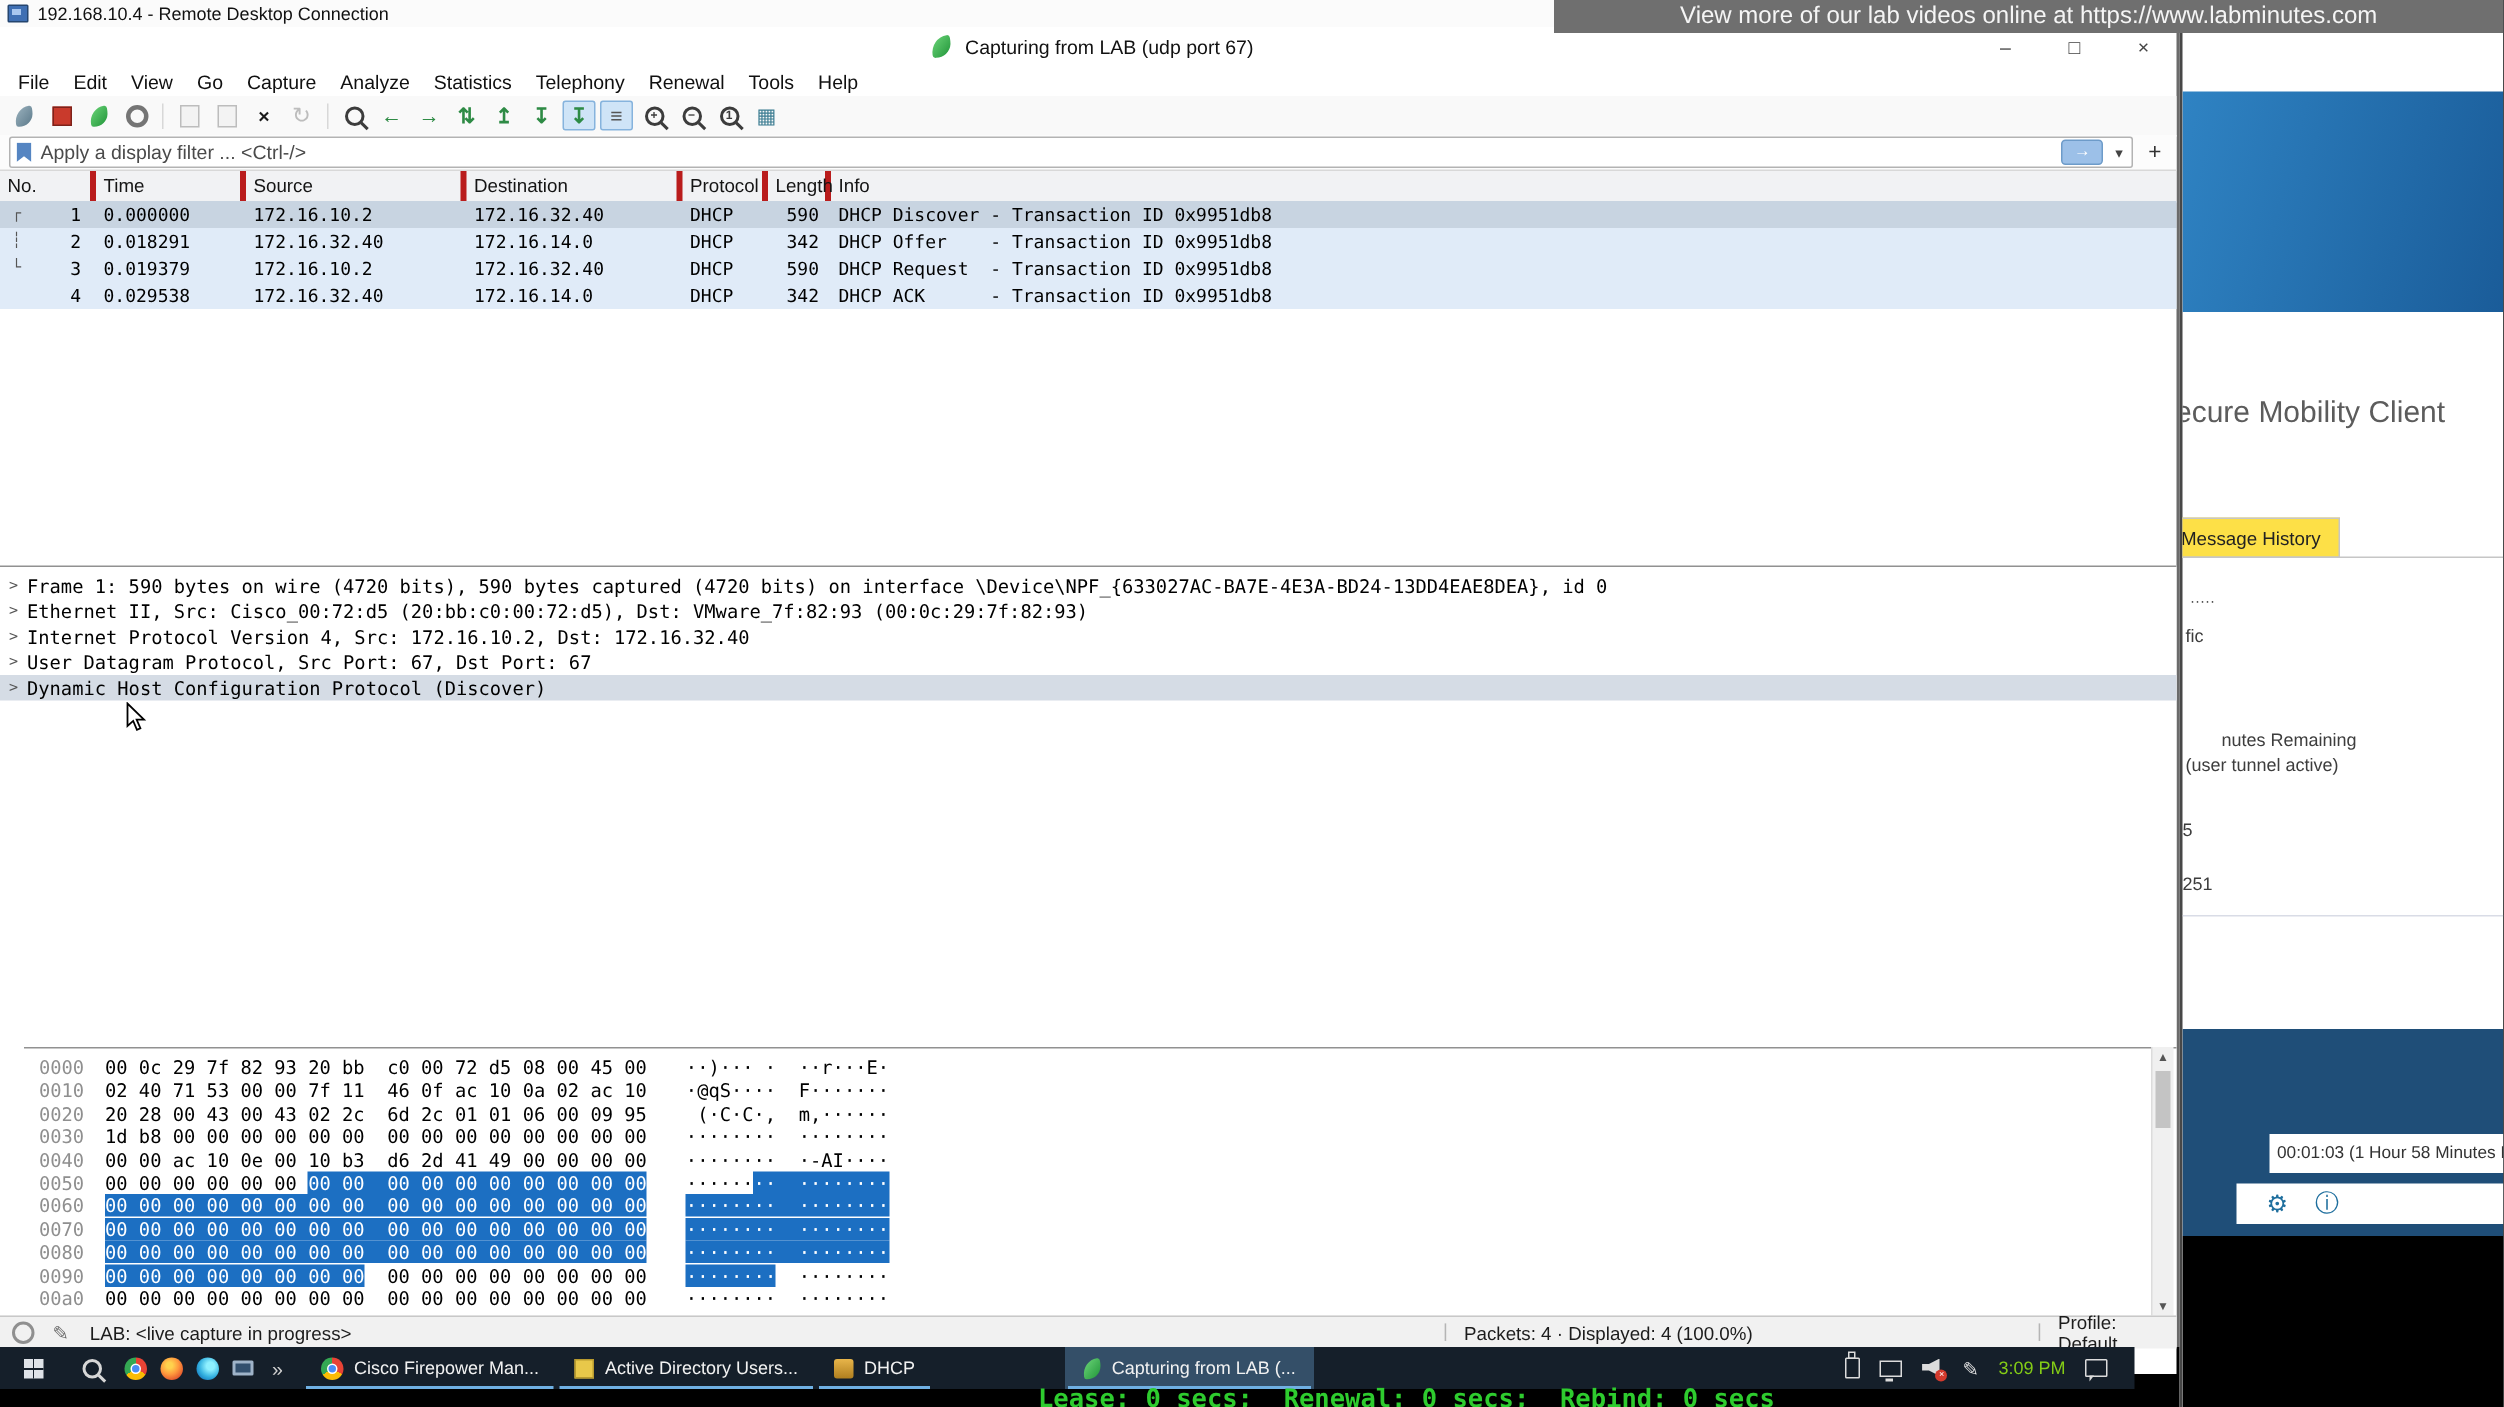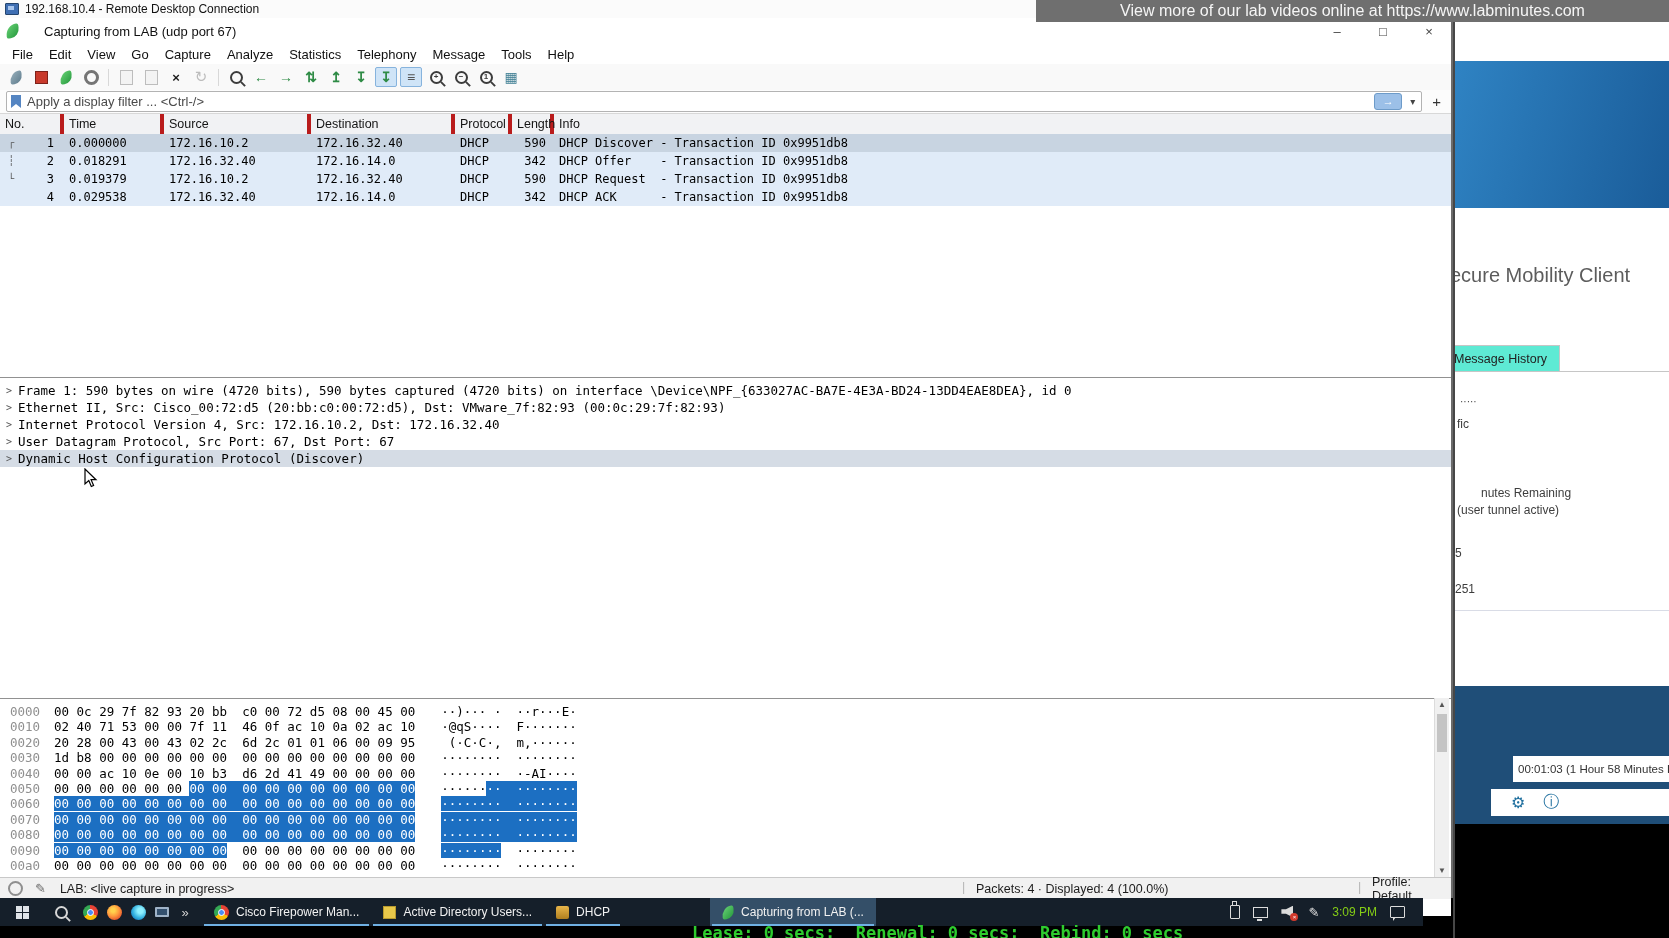--- a/index.html
+++ b/index.html
@@ -11,21 +11,21 @@
            font-size:12px;color:#111;}
   .rdp-icon{width:12px;height:10px;background:#3f6fb3;border:1px solid #24456f;border-radius:1px;position:relative;}
   .rdp-icon::after{content:"";position:absolute;left:2px;top:2px;width:6px;height:4px;background:#a8c6ee;}
   #banner{position:absolute;left:1036px;top:0;width:633px;height:22px;background:#6f6f6f;
           color:#f5f5f5;font-size:16px;display:flex;align-items:center;justify-content:center;
           white-space:nowrap;overflow:hidden;z-index:5;}
   
   #ws-window{position:absolute;left:0;top:18px;width:1453px;height:880px;background:#fff;
              border-right:2px solid #6b6b6b;box-sizing:border-box;}
   #ws-titlebar{position:absolute;left:0;top:0;right:0;height:26px;display:flex;align-items:center;
-               gap:25px;padding-left:6px;font-size:13px;color:#111;}
+               gap:9px;padding-left:6px;font-size:13px;color:#111;justify-content:center;}
   .fin{width:13px;height:14px;background:linear-gradient(135deg,#6fd87b,#1f9338);
        border-radius:85% 15% 70% 15%;transform:rotate(-8deg);}
   #win-controls{position:absolute;right:14px;top:0;height:26px;display:flex;align-items:center;
                 gap:30px;font-size:13px;color:#444;}
   .wc{width:16px;text-align:center;}
   #menubar{position:absolute;left:0;top:26px;right:0;height:20px;display:flex;align-items:center;
            padding-left:4px;font-size:13px;color:#101010;}
   .menu-item{padding:0 8px;}
   
   #toolbar{position:absolute;left:0;top:46px;right:0;height:26px;display:flex;align-items:center;
@@ -78,21 +78,21 @@
   .cell.c5{text-align:right;padding-right:8px;}
   .mark{position:absolute;left:8px;top:1px;font-size:10px;color:#555;}
   
   #details{position:absolute;left:0;top:359px;right:0;height:321px;border-top:1px solid #919191;
            background:#fff;padding-top:4px;box-sizing:border-box;}
   .det-row{height:17px;display:flex;align-items:center;font-family:"DejaVu Sans Mono",monospace;
            font-size:12.5px;color:#000;white-space:pre;}
   .det-row.sel{background:#d5dce5;}
   .chev{width:18px;text-align:center;font-size:10px;color:#555;}
   
-  #hexpane{position:absolute;left:0;top:680px;right:0;height:218px;border-top:1px solid #919191;
+  #hexpane{position:absolute;left:16px;top:680px;right:0;height:218px;border-top:1px solid #919191;
            background:#fff;padding:5px 0 0 10px;box-sizing:border-box;overflow:hidden;}
   .hex-row{display:flex;height:15.4px;line-height:15.4px;font-family:"DejaVu Sans Mono",monospace;
            font-size:12.5px;white-space:pre;color:#000;}
   .hoff{color:#8f8f8f;width:44px;}
   .hbytes{margin-right:26px;}
   .hl{background:#1c6fc2;color:#fff;}
   #hexscroll{position:absolute;right:2px;top:680px;width:15px;height:179px;background:#f0f0f0;
              border-left:1px solid #dcdcdc;box-sizing:border-box;}
   .scroll-arrow{position:absolute;left:0;width:100%;text-align:center;font-size:8px;color:#555;}
   #scroll-up{top:2px;} #scroll-down{bottom:2px;}
@@ -107,21 +107,21 @@
   #sb-sep1{left:962px;} #sb-sep2{left:1358px;}
   #sb-packets{position:absolute;left:976px;}
   #sb-profile{position:absolute;left:1372px;}
   
   #ac-panel{position:absolute;left:1453px;top:18px;width:216px;height:920px;background:#fff;
             border-left:2px solid #474747;box-sizing:border-box;overflow:hidden;}
   #ac-blue{position:absolute;left:0;top:43px;width:100%;height:147px;
            background:linear-gradient(105deg,#2f83c3,#1a5c99);}
   #ac-title{position:absolute;left:-5px;top:246px;font-size:20px;color:#5c5c5c;white-space:nowrap;}
   #ac-tab{position:absolute;left:-14px;top:327px;height:27px;padding:0 12px;display:flex;
-          align-items:center;background:#5eead4;border:1px solid #c6c6c6;font-size:12.5px;
+          align-items:center;background:#fde047;border:1px solid #c6c6c6;font-size:12.5px;
           color:#222;white-space:nowrap;box-sizing:border-box;}
   #ac-divider{position:absolute;left:0;top:353px;width:100%;height:1px;background:#c6c6c6;}
   .ac-frag{position:absolute;font-size:12px;color:#3d3d3d;white-space:nowrap;}
   .f0{left:5px;top:378px;font-size:10px;}
   .f1{left:2px;top:399px;}
   .f2{left:2px;top:468px;margin-left:24px;}
   .f3{left:2px;top:485px;}
   .f4{left:0px;top:528px;}
   .f5{left:0px;top:564px;}
   #ac-divider2{position:absolute;left:0;top:592px;width:100%;height:1px;background:#d9dce6;}
@@ -216,21 +216,21 @@
 
     <div id="menubar">
         <span class="menu-item">File</span>
         <span class="menu-item">Edit</span>
         <span class="menu-item">View</span>
         <span class="menu-item">Go</span>
         <span class="menu-item">Capture</span>
         <span class="menu-item">Analyze</span>
         <span class="menu-item">Statistics</span>
         <span class="menu-item">Telephony</span>
-        <span class="menu-item">Message</span>
+        <span class="menu-item">Renewal</span>
         <span class="menu-item">Tools</span>
         <span class="menu-item">Help</span>
       </div>
 
     <div id="toolbar">
       <span class="ticon">
           <span class="fin-dim"></span>
         </span>
       <span class="ticon">
           <span class="stop-sq"></span>

